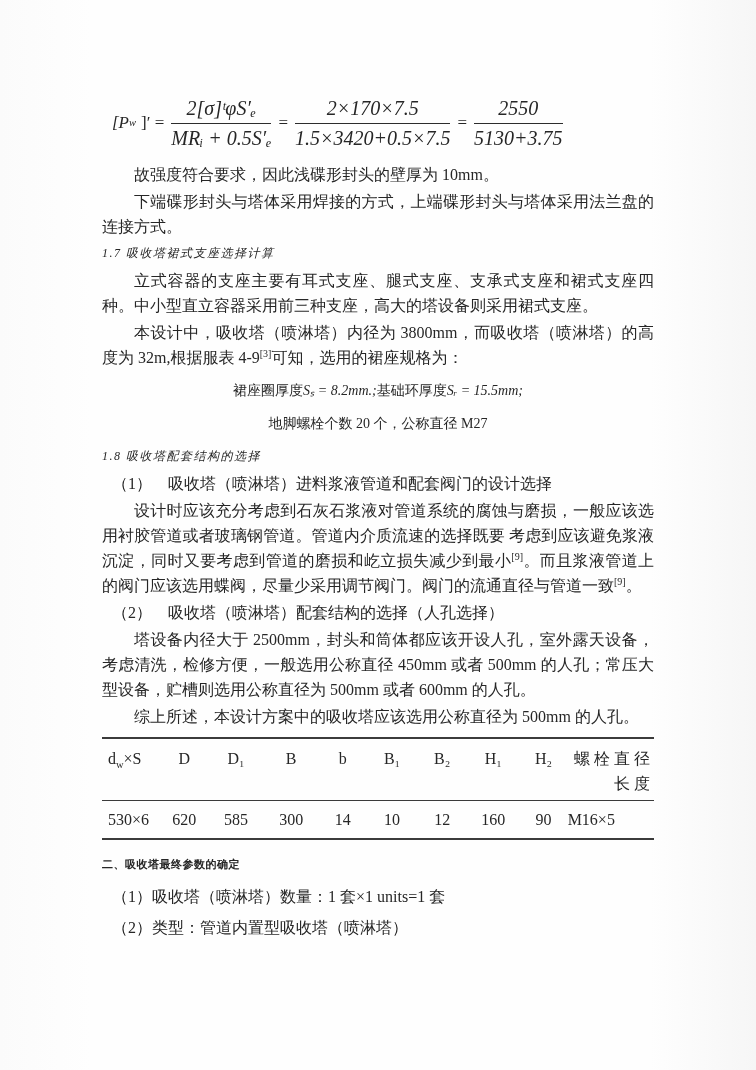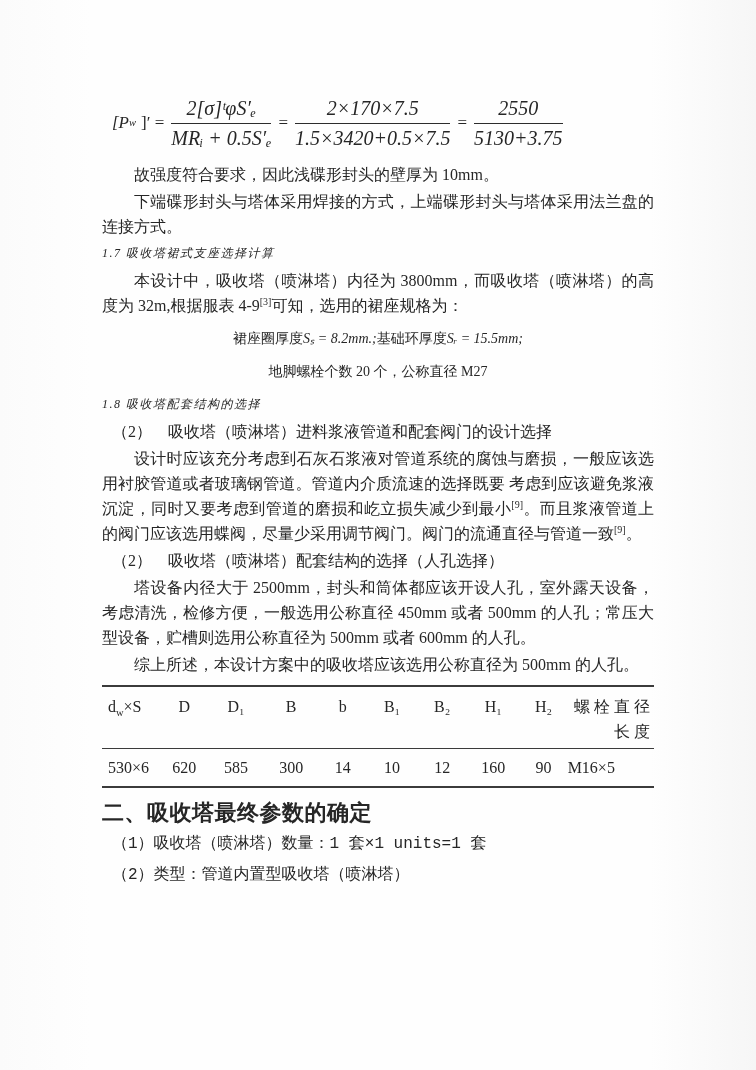--- a/index.html
+++ b/index.html
@@ -14,21 +14,21 @@
   }
   p { margin:0 0 2px 0; font-size:16px; line-height:25px; text-align:justify; }
   .indent { text-indent:32px; }
   .item-line { padding-left:10px; margin:2px 0 2px 0; }
   .kai-heading {
     font-style:italic; font-weight:normal; font-size:12px;
     letter-spacing:1.5px; line-height:25px; margin:2px 0 2px 0;
   }
   .bold-heading {
     font-family:"Liberation Sans", sans-serif;
-    font-weight:bold; font-size:22px; line-height:25px;
+    font-weight:bold; font-size:11px; line-height:25px;
     margin:12px 0 6px 0; letter-spacing:0.5px;
   }
   sup.ref { font-size:10px; line-height:0; }
   sub.var-sub { font-size:10.5px; line-height:0; }
   
   .formula-line {
     display:flex; align-items:center; justify-content:flex-start;
     font-size:17px; font-style:italic; white-space:nowrap;
     margin:0 0 12px 10px; height:54px;
   }
@@ -47,21 +47,21 @@
   }
   .spec-table thead th {
     font-weight:normal; text-align:center; vertical-align:top;
     border-bottom:1.2px solid #3b3b3b; padding:7px 0 4px 0; line-height:25px;
   }
   .spec-table thead th.first { text-align:left; padding-left:6px; }
   .spec-table thead th.last  { text-align:right; letter-spacing:4px; width:86px; }
   .spec-table tbody td { text-align:center; padding:6px 0 6px 0; line-height:25px; }
   .spec-table tbody td.first { text-align:left; padding-left:6px; }
   .spec-table tbody td.last  { text-align:left; }
-  .final-item { padding-left:10px; margin:4px 0 4px 0; line-height:27px;font-family:Liberation Mono, monospace; }
+  .final-item { padding-left:10px; margin:4px 0 4px 0; line-height:27px; }
 </style>
 </head>
 <body>
 
 <div class="page">
 
   <div class="formula-line">
     <span>[P</span>
       <sub class="var-sub">w</sub>
       <span class="eq">]′ =</span>
@@ -79,33 +79,34 @@
       <span class="num">2550</span>
       <span class="den">5130+3.75</span>
     </span>
   </div>
 
   <p class="indent">故强度符合要求，因此浅碟形封头的壁厚为 10mm。</p>
   <p class="indent">下端碟形封头与塔体采用焊接的方式，上端碟形封头与塔体采用法兰盘的连接方式。</p>
 
   <h3 class="kai-heading">1.7 吸收塔裙式支座选择计算</h3>
 
+  <p class="indent">立式容器的支座主要有耳式支座、腿式支座、支承式支座和裙式支座四种。中小型直立容器采用前三种支座，高大的塔设备则采用裙式支座。</p>
 
   <p class="indent"><span>本设计中，吸收塔（喷淋塔）内径为 3800mm，而吸收塔（喷淋塔）的高度为 32m,根据服表 4-9</span><sup class="ref">[3]</sup><span>可知，选用的裙座规格为：</span></p>
 
   <div class="math-center">
     <span>裙座圈厚度</span><span class="mathvar">Sₛ = 8.2mm.;</span><span>基础环厚度</span><span class="mathvar">Sᵣ = 15.5mm;</span>
   </div>
 
   <div class="math-center">地脚螺栓个数 20 个，公称直径 M27</div>
 
 
   <h3 class="kai-heading">1.8 吸收塔配套结构的选择</h3>
 
-  <p class="item-line">（2）　吸收塔（喷淋塔）进料浆液管道和配套阀门的设计选择</p>
+  <p class="item-line">（1）　吸收塔（喷淋塔）进料浆液管道和配套阀门的设计选择</p>
 
   <p class="indent"><span>设计时应该充分考虑到石灰石浆液对管道系统的腐蚀与磨损，一般应该选用衬胶管道或者玻璃钢管道。管道内介质流速的选择既要 考虑到应该避免浆液沉淀，同时又要考虑到管道的磨损和屹立损失减少到最小</span><sup class="ref">[9]</sup><span>。而且浆液管道上的阀门应该选用蝶阀，尽量少采用调节阀门。阀门的流通直径与管道一致</span><sup class="ref">[9]</sup><span>。</span></p>
 
   <p class="item-line">（2）　吸收塔（喷淋塔）配套结构的选择（人孔选择）</p>
 
   <p class="indent">塔设备内径大于 2500mm，封头和筒体都应该开设人孔，室外露天设备，考虑清洗，检修方便，一般选用公称直径 450mm 或者 500mm 的人孔；常压大型设备，贮槽则选用公称直径为 500mm 或者 600mm 的人孔。</p>
 
   <p class="indent">综上所述，本设计方案中的吸收塔应该选用公称直径为 500mm 的人孔。</p>
 
   <table class="spec-table">

